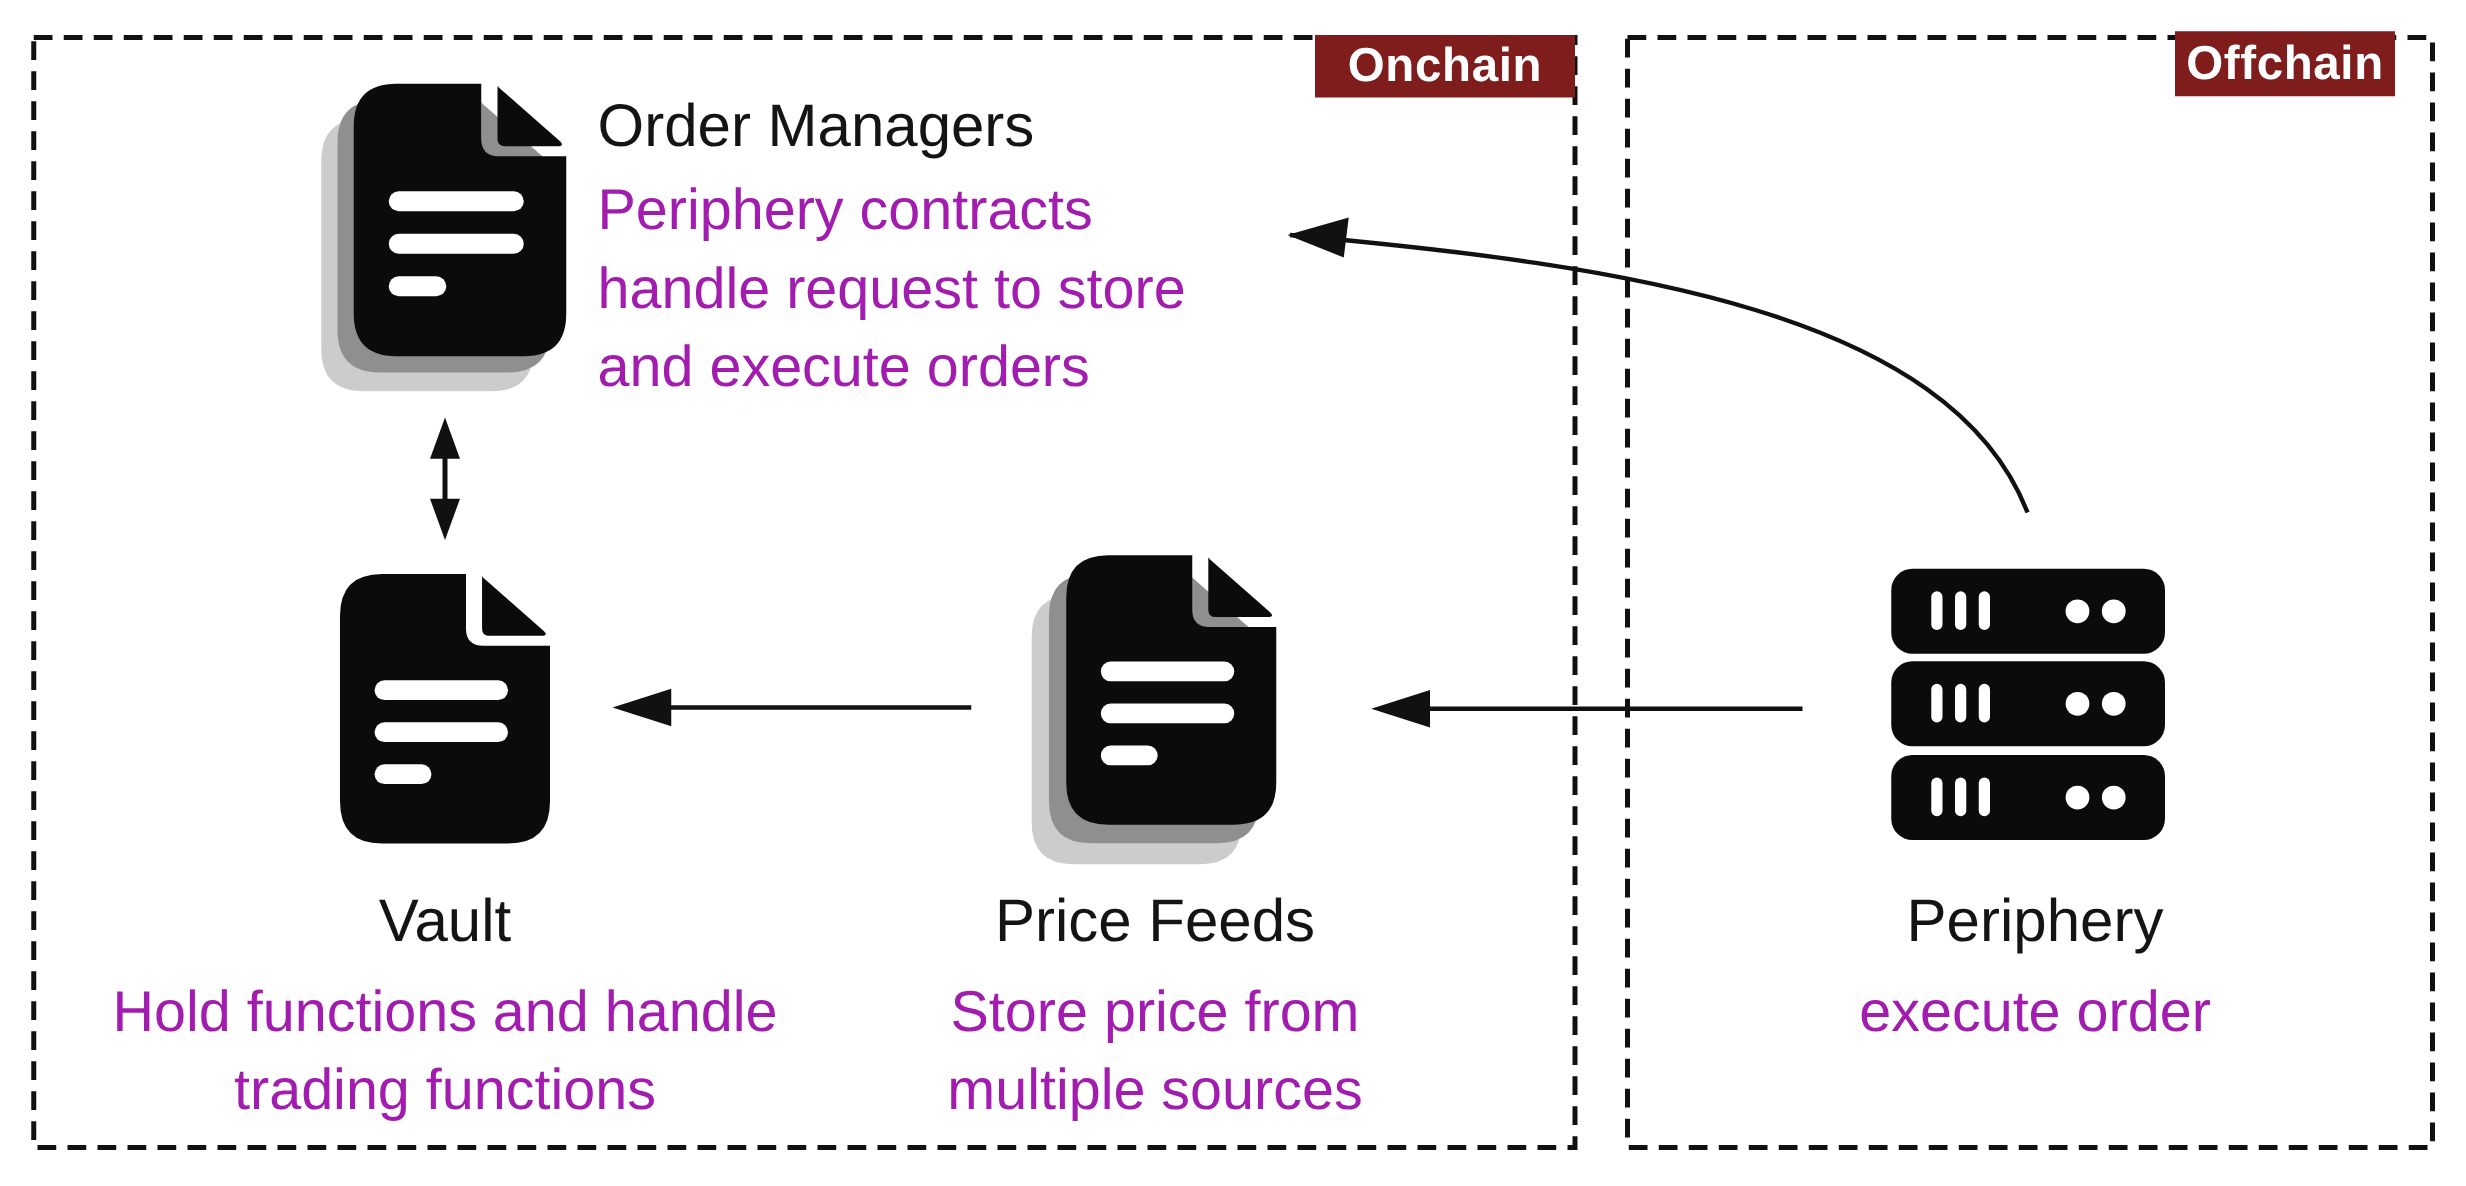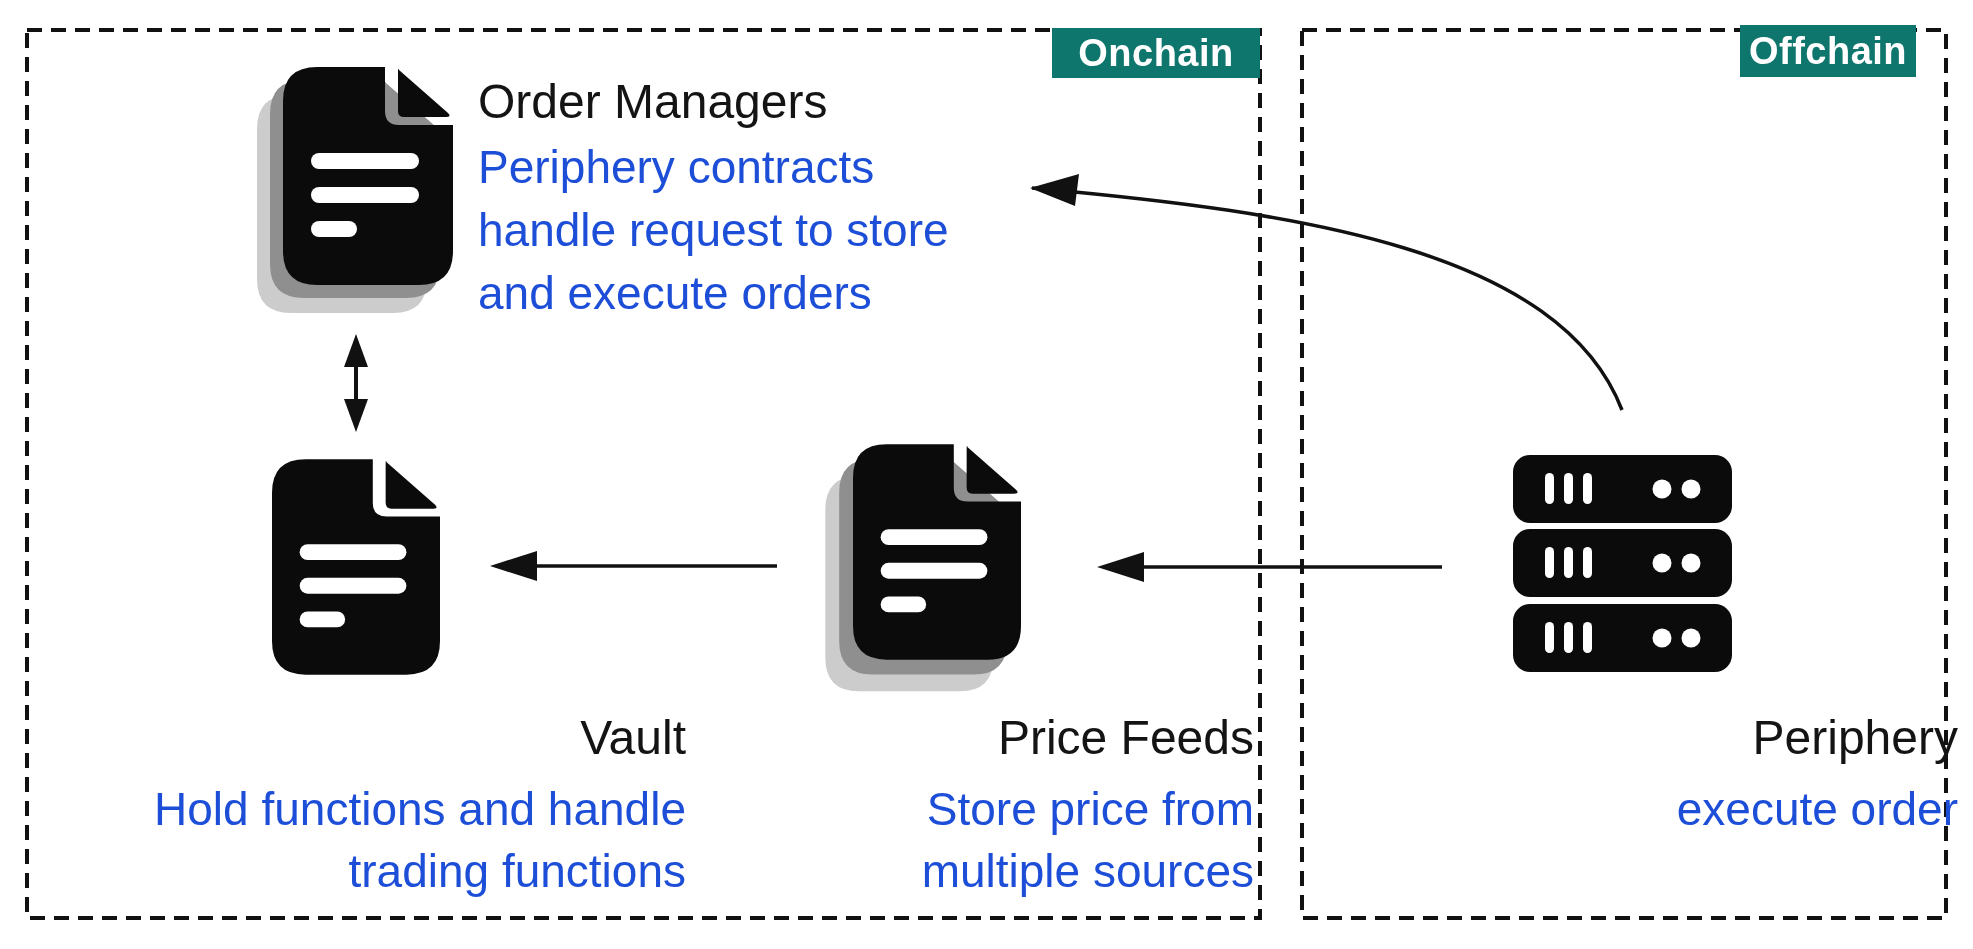--- a/index.html
+++ b/index.html
@@ -1,30 +1,30 @@
 <!DOCTYPE html>
 <html><head>
 <meta charset="utf-8">
 <style>
   html,body{margin:0;padding:0;background:#ffffff;}
   body{font-family:"Liberation Sans",sans-serif;}
   .canvas{position:relative;width:1973px;height:949px;background:#ffffff;overflow:hidden;}
   .abs{position:absolute;}
   svg.icon{position:absolute;overflow:visible;}
   .group-label{
-    position:absolute;background:#0f766e;color:#ffffff;
+    position:absolute;background:#7f1d1d;color:#ffffff;
     font-weight:bold;font-size:38px;
     display:flex;align-items:center;justify-content:center;
     letter-spacing:0.5px;
   }
   .tb{position:absolute;white-space:nowrap;}
-  .tb-center{text-align:right;}
+  .tb-center{text-align:center;}
   .tb-left{text-align:left;}
   .node-title{font-size:48px;font-weight:normal;color:#141414;line-height:52px;}
-  .node-desc{font-size:46px;color:#1d4ed8;line-height:62px;margin-top:14px;}
+  .node-desc{font-size:46px;color:#a21caf;line-height:62px;margin-top:14px;}
   .tb-left .node-desc{margin-top:8px;line-height:63px;}
 </style>
 </head>
 <body>
 
 <svg width="0" height="0" style="position:absolute" aria-hidden="true">
   <defs>
     <g id="doc-shape">
 
       <path d="M34,0 H102 V44 Q102,58 116,58 H170 V184 Q170,218 136,218 H34 Q0,218 0,184 V34 Q0,0 34,0 Z"></path>

